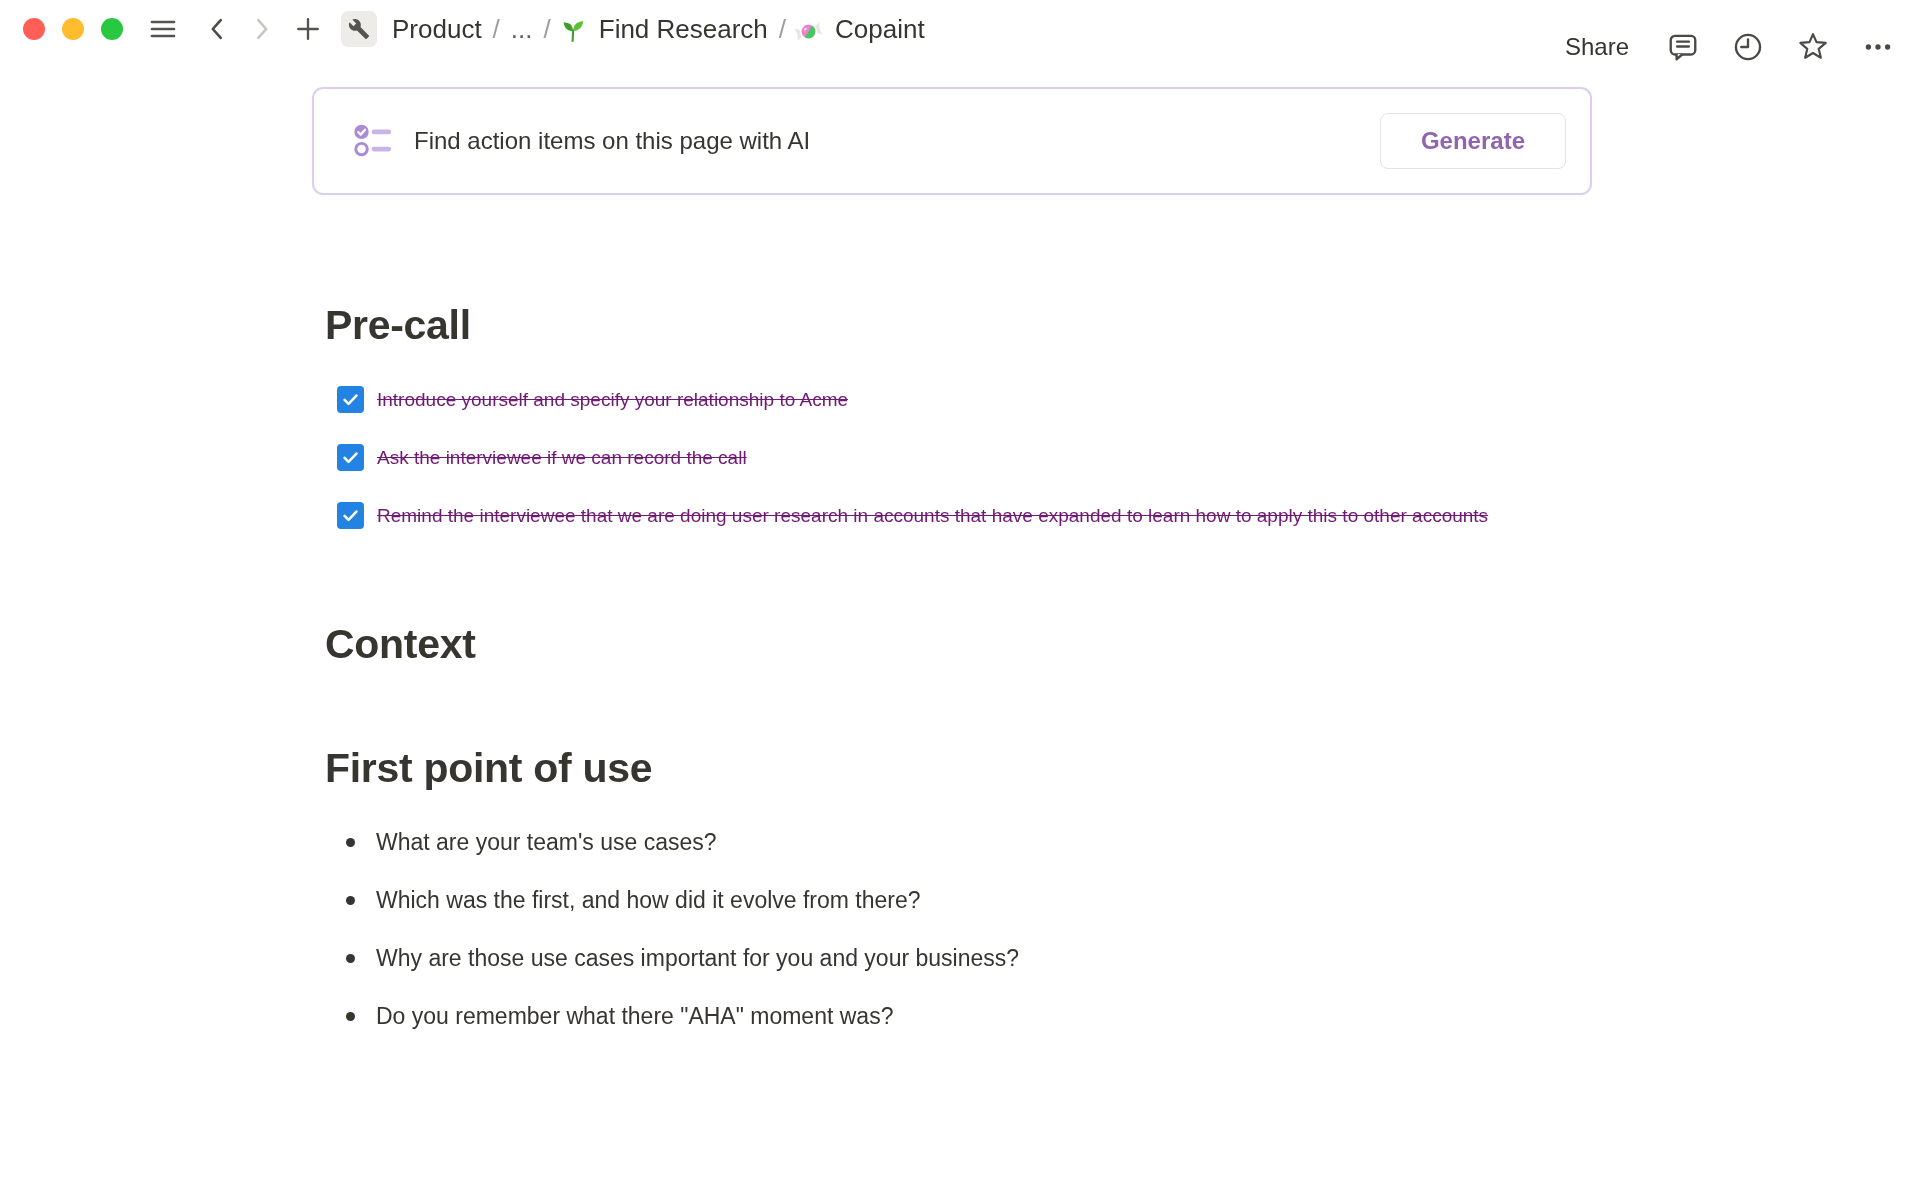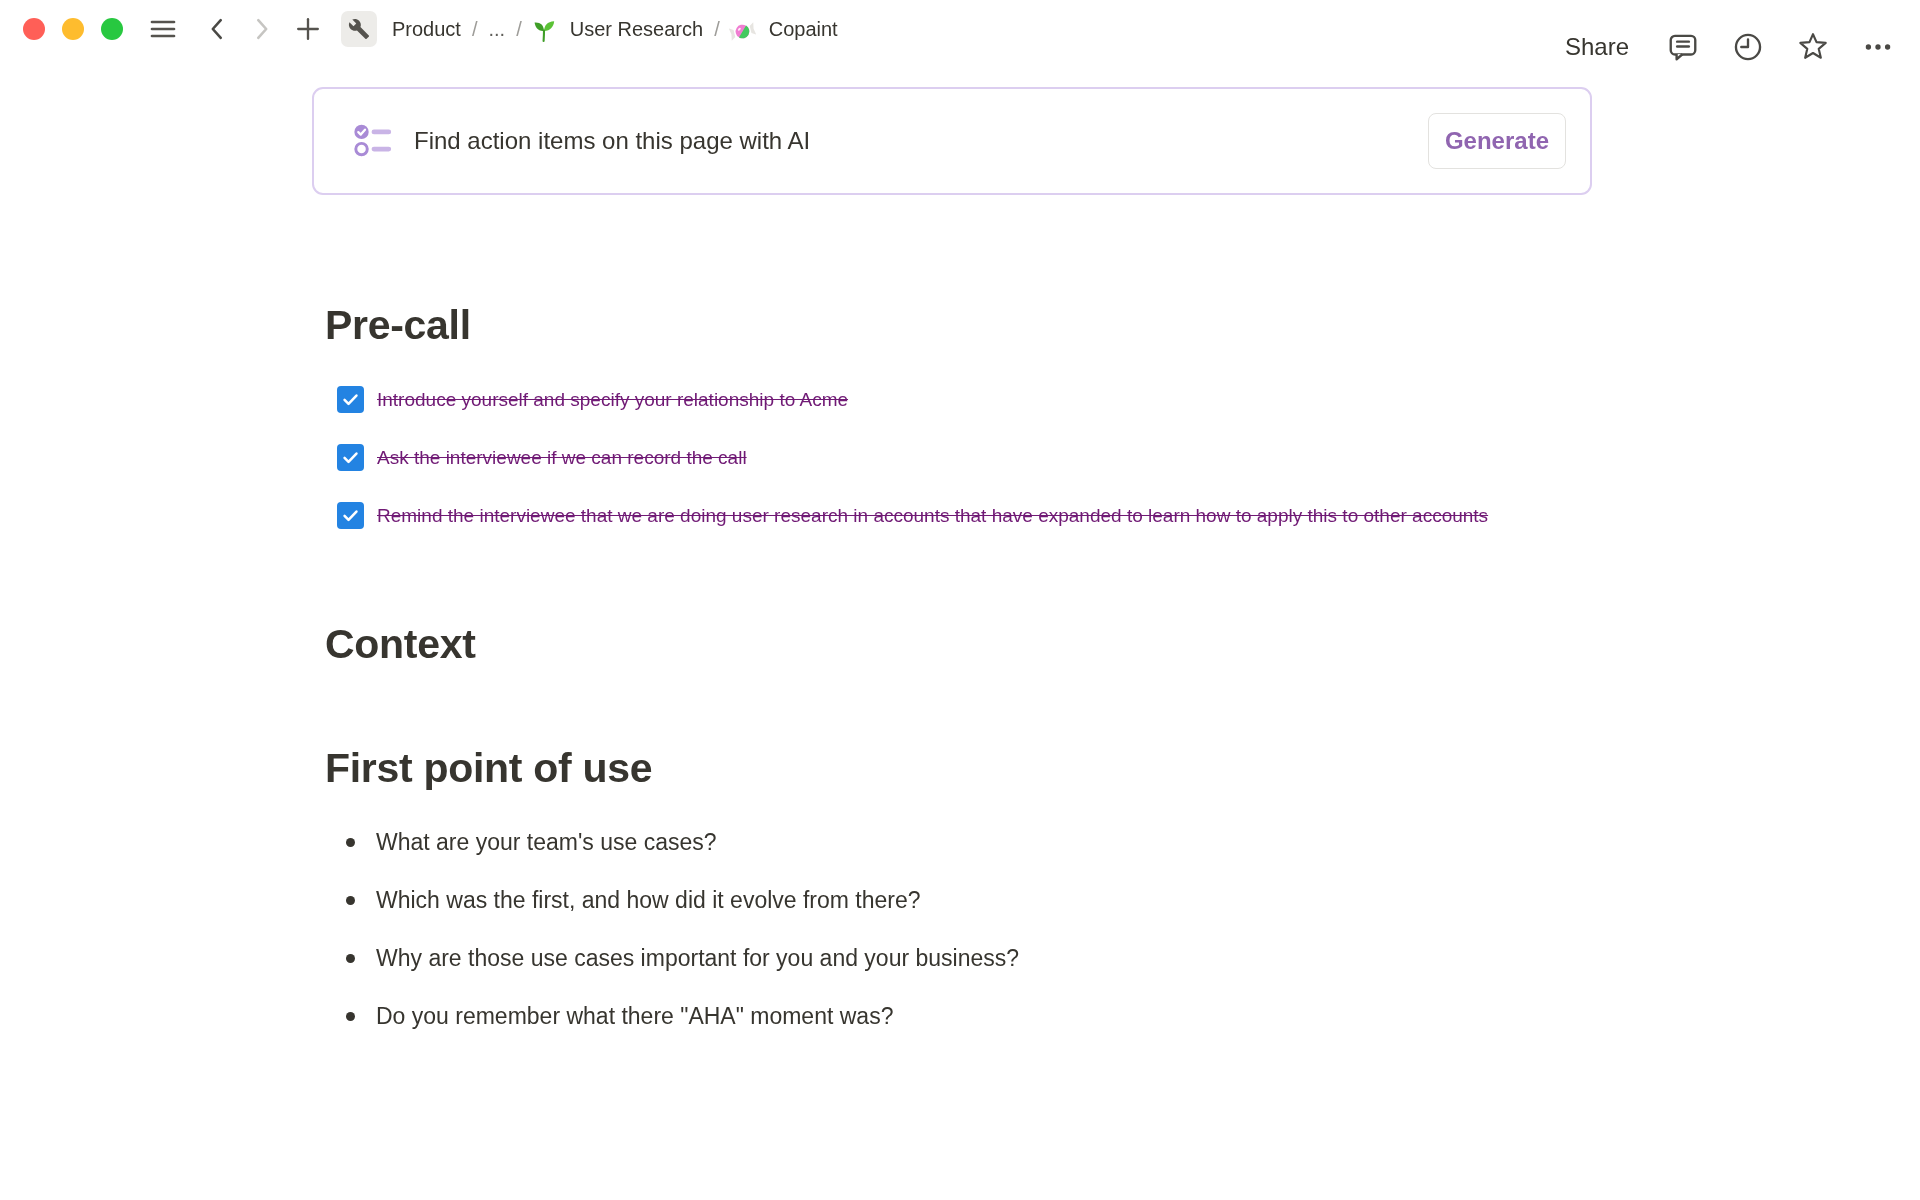--- a/index.html
+++ b/index.html
@@ -28,21 +28,21 @@
 
   .icon-btn {
     width: 32px; height: 32px; display: flex; align-items: center; justify-content: center;
     flex: none; border-radius: 5px;
   }
   .tb-hamburger { margin-right: 22px; }
   .tb-back { margin-right: 13px; }
   .tb-fwd { margin-right: 14px; }
   .tb-plus { margin-right: 17px; }
 
-  .breadcrumb { display: flex; align-items: center; font-size: 20px; color: #37352F; }
+  .breadcrumb { display: flex; align-items: center; font-size: 26px; color: #37352F; }
   .page-badge {
     width: 36px; height: 36px; border-radius: 7px; background: #EDECE9;
     display: flex; align-items: center; justify-content: center; margin-right: 11px; flex: none;
   }
   .crumb { padding: 2px 4px; border-radius: 4px; white-space: nowrap; }
   .crumb-sep { color: #9E9D99; margin: 0 7px; }
   .crumb-ellipsis { color: #5F5E59; }
   .crumb-icon { display: inline-flex; margin: 0 9px 0 2px; position: relative; top: 2px; }
 
   .topbar-right { display: flex; align-items: center; gap: 33px; margin-top: 36px; }
@@ -51,21 +51,21 @@
   
   .ai-banner {
     position: absolute; left: 312px; top: 87px; width: 1280px; height: 108px;
     border: 2px solid #DCCEF0; border-radius: 11px; background: #ffffff;
     display: flex; align-items: center; padding: 0 24px 0 38px;
   }
   .ai-banner-icon { flex: none; margin-right: 20px; display: flex; }
   .ai-banner-prompt { flex: 1; font-size: 24px; color: #37352F; }
   .generate-btn {
     flex: none; background: #ffffff; border: 1px solid #E3E2DF; border-radius: 8px;
-    padding: 13px 16px; font-size: 24px; font-weight: 600; color: #9065B0;
+    padding: 13px 40px; font-size: 24px; font-weight: 600; color: #9065B0;
     font-family: "Liberation Sans", "DejaVu Sans", sans-serif;
   }
 
   
   .content { position: absolute; left: 325px; top: 272px; width: 1280px; margin-top: 28px; }
   .doc-heading {
     font-size: 41px; line-height: 50px; font-weight: 700; color: #37352F;
     letter-spacing: -0.3px; margin: 0;
   }
   .h-context { margin-top: 81px; }
@@ -146,21 +146,21 @@
       <span class="crumb-sep">/</span>
       <span class="crumb crumb-ellipsis">...</span>
       <span class="crumb-sep">/</span>
       <span class="crumb-icon">
         <svg width="26" height="26" viewBox="0 0 26 26">
           <path d="M13 13 C 6.5 13.5 4.2 9 3.6 4.6 C 9.4 4.2 12.6 7 13 13 Z" fill="#3F9E27"></path>
           <path d="M13 13 C 19.5 12.8 22.6 8.4 23.2 3.2 C 16 3.8 13.4 7.2 13 13 Z" fill="#5BC236"></path>
           <path d="M13 12.5 C 13 16.5 12.8 19.5 12.6 23" fill="none" stroke="#3F9E27" stroke-width="2.1" stroke-linecap="round"></path>
         </svg>
       </span>
-      <span class="crumb">User Research</span>
+      <span class="crumb">Find Research</span>
       <span class="crumb-sep">/</span>
       <span class="crumb-icon">
         <svg width="27" height="27" viewBox="0 0 26 26">
           <g transform="rotate(-14 13 13)">
             <polygon points="5,9.5 0.8,6.8 2,13 0.8,19.2 5,16.5" fill="#E7E5E1"></polygon>
             <polygon points="21,9.5 25.2,6.8 24,13 25.2,19.2 21,16.5" fill="#E7E5E1"></polygon>
             <circle cx="13" cy="13" r="6.6" fill="#F07ED2"></circle>
             <path d="M8.33,17.67 A6.6,6.6 0 0 0 17.67,8.33 Z" fill="#43C95E"></path>
             <ellipse cx="10.6" cy="10.1" rx="1.7" ry="1" transform="rotate(-32 10.6 10.1)" fill="#ffffff" opacity="0.85"></ellipse>
           </g>

